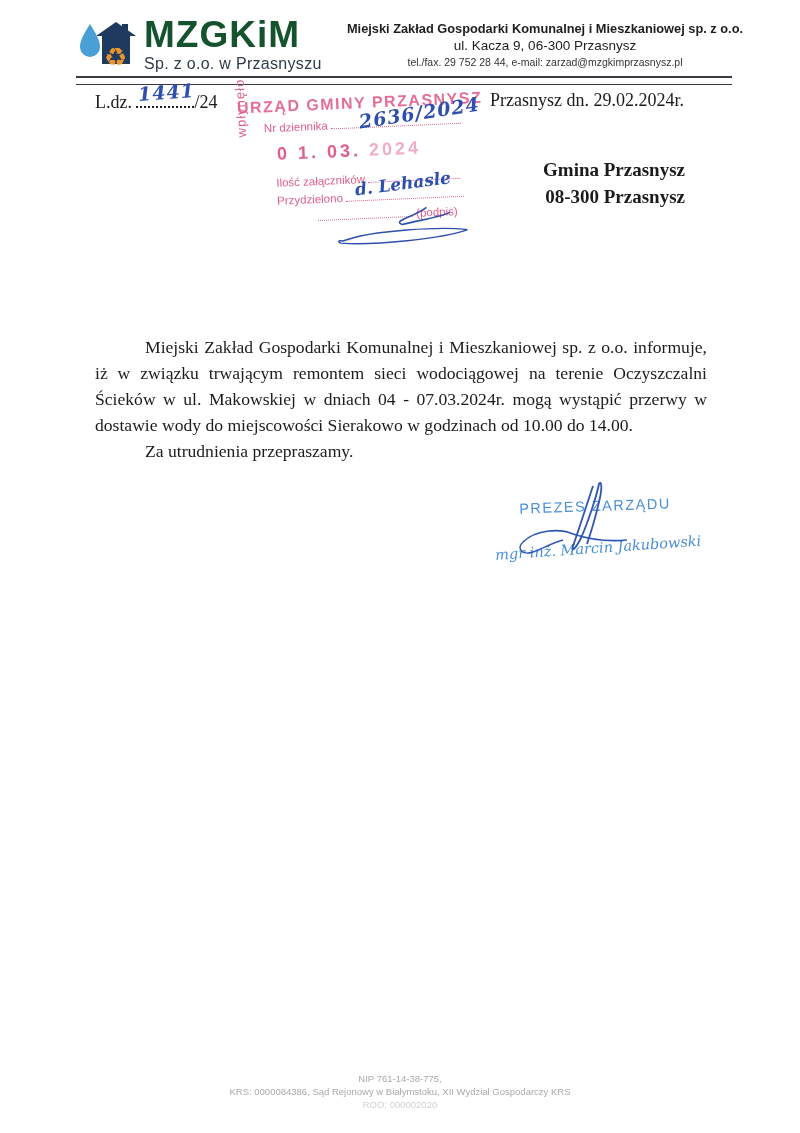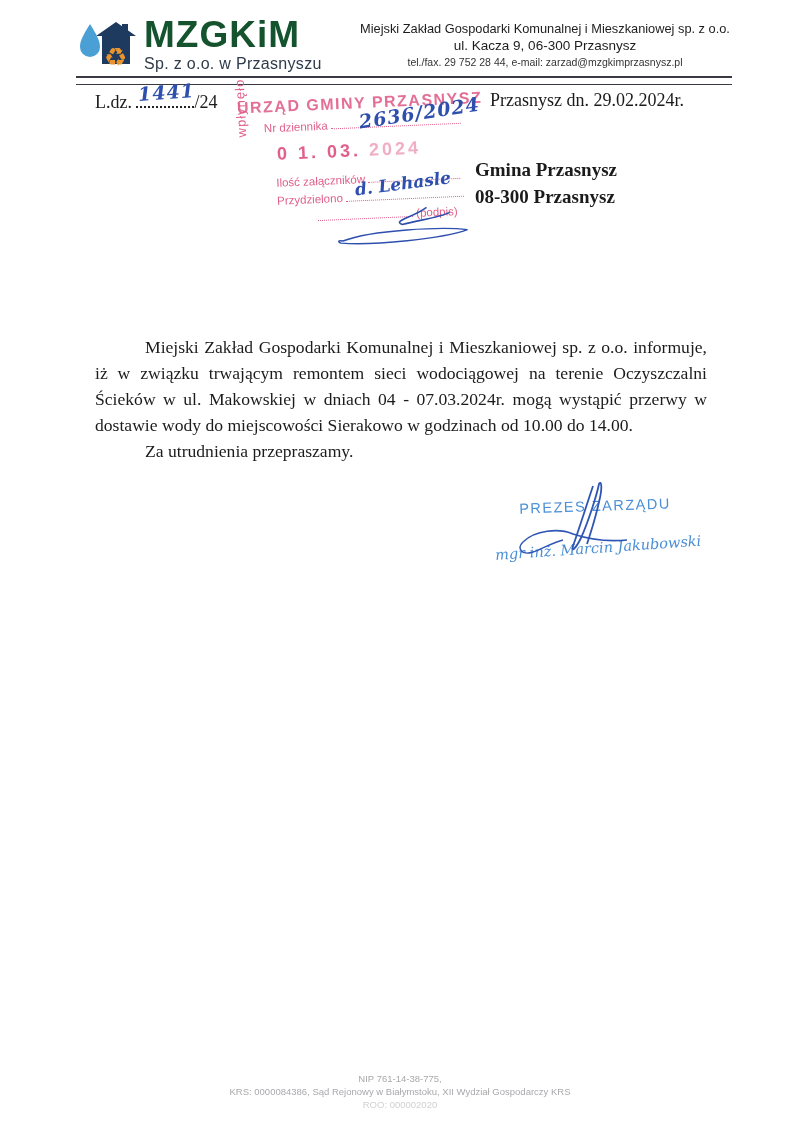--- a/index.html
+++ b/index.html
@@ -22,21 +22,21 @@
     color:#14532d;line-height:38px;
   }
   .logo-subtitle{
     font-family:"Liberation Sans", sans-serif;
     font-size:16px;color:#2e3b4a;margin-top:1px;letter-spacing:.3px;text-align:center;
   }
   .company-info{
     position:absolute;left:340px;top:20px;width:410px;
     text-align:center;font-family:"Liberation Sans", sans-serif;color:#1d1d1d;
   }
-  .company-line1{font-size:12.8px;line-height:17px;}
+  .company-line1{font-size:12.8px;line-height:17px;font-weight:bold;}
   .company-line2{font-size:13.5px;line-height:18px;}
   .company-line3{font-size:10.5px;line-height:15px;color:#333;text-align:center;}
   .header-rule{
     position:absolute;left:76px;top:76px;width:656px;height:6px;
     border-top:2.5px solid #3a3a42;border-bottom:1.2px solid #3a3a42;
   }
   
   .ldz{position:absolute;left:95px;top:90px;font-size:18px;}
   .ldz .dots{display:inline-block;width:58px;border-bottom:2px dotted #222;position:relative;height:16px;}
   .hand{color:#2e4fae;font-style:italic;font-family:"DejaVu Serif", serif;}
@@ -69,21 +69,21 @@
   }
   .stamp-assigned-hand{
     position:absolute;left:78px;top:-14px;font-size:17px;font-weight:600;
     transform:rotate(-5deg);white-space:nowrap;
   }
   .stamp-podpis{font-size:11.5px;}
   .sig-svg{position:absolute;pointer-events:none;}
   
   .recipient{
     position:absolute;left:475px;top:156px;width:210px;
-    text-align:left;font-weight:700;font-size:19px;line-height:27px;
+    text-align:right;font-weight:700;font-size:19px;line-height:27px;
   }
   
   .body-text{
     position:absolute;left:95px;top:334px;width:612px;
     font-size:17.6px;line-height:26px;text-align:justify;
   }
   .body-text p{margin:0;text-indent:50px;}
   .body-text .closing{text-align:left;}
   
   .sign-block{position:absolute;left:495px;top:498px;width:200px;color:#4a8fd6;}

